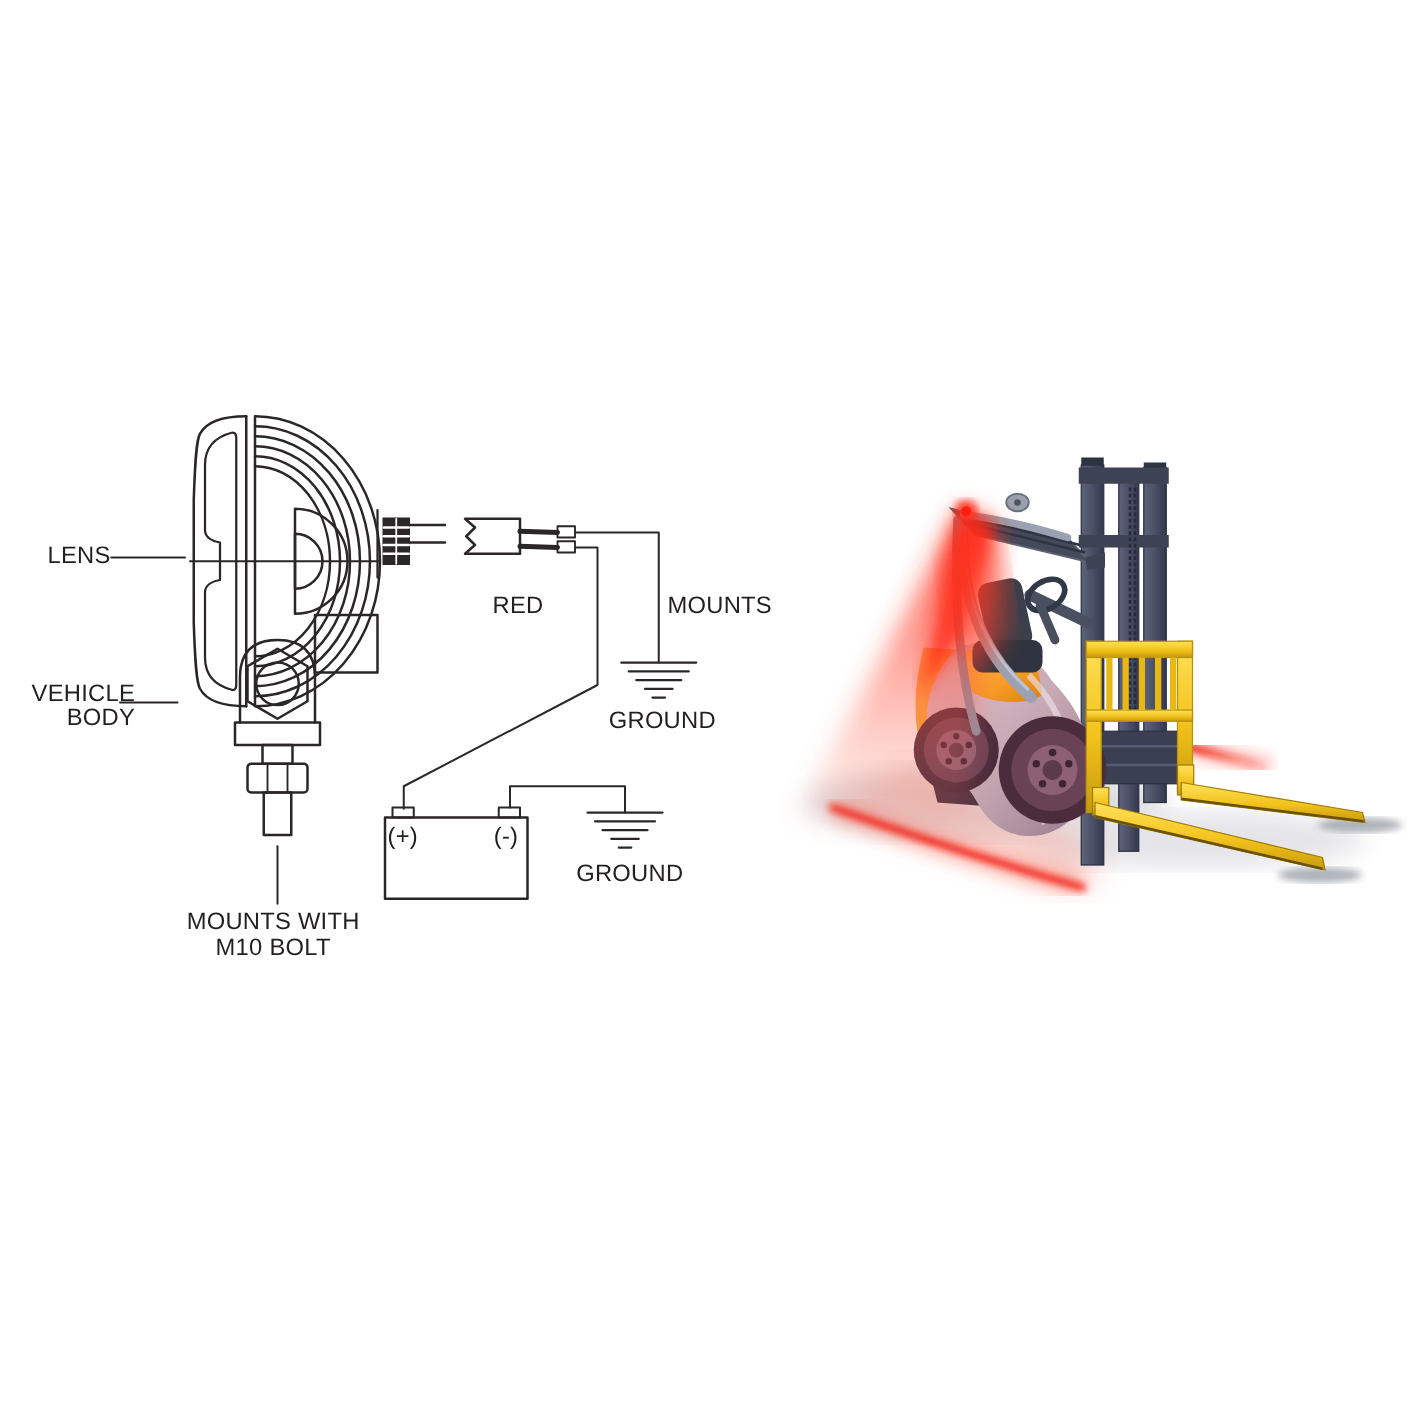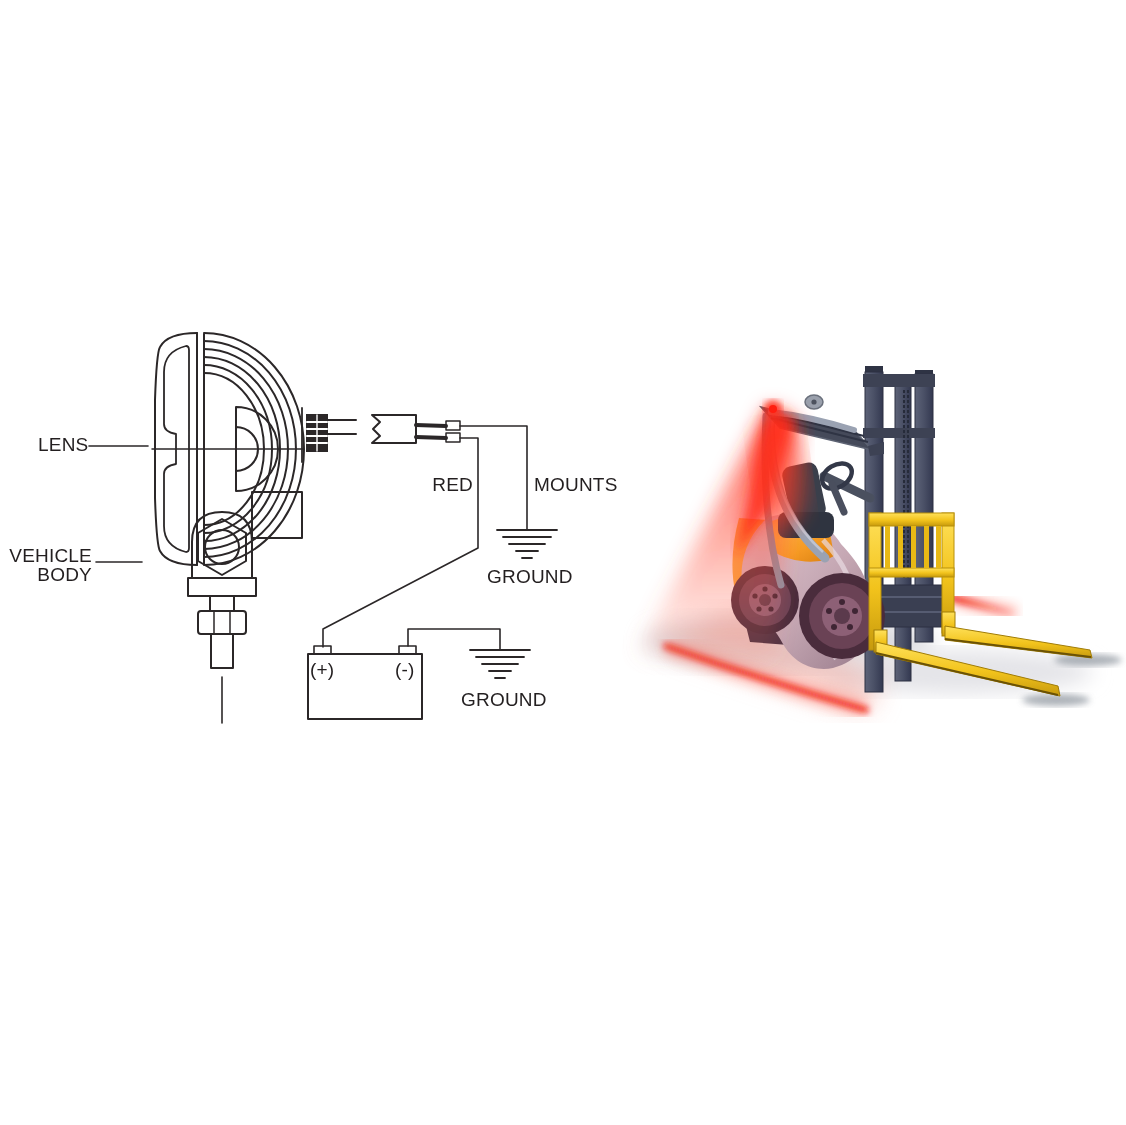--- a/index.html
+++ b/index.html
@@ -8,22 +8,22 @@
     background:#ffffff;
     font-family:"Liberation Sans", sans-serif;
   }
   .stage{position:absolute;left:0;top:0;width:1126px;height:1125px;}
   svg{position:absolute;display:block;}
   .diag-label{
     position:absolute;color:#231f20;font-size:19px;line-height:19px;
     letter-spacing:.2px;white-space:pre-line;
   }
   .lbl-lens{left:38px;top:435px;}
-  .lbl-vbody{left:8px;top:546px;width:84px;text-align:right;}
-  .lbl-red{left:413px;top:475px;width:60px;text-align:right;}
+  .lbl-vbody{left:24px;top:546px;width:84px;text-align:right;}
+  .lbl-red{left:394px;top:475px;width:60px;}
   .lbl-black{left:534px;top:475px;}
   .lbl-ground1{left:487px;top:567px;}
   .lbl-plus{left:310px;top:660px;}
   .lbl-minus{left:395px;top:660px;}
   .lbl-ground2{left:461px;top:690px;}
   .lbl-mounts{left:140px;top:727px;width:157px;text-align:center;line-height:21px;}
 </style>
 </head>
 <body>
 
@@ -123,20 +123,22 @@
 
   <div class="diag-label lbl-lens">LENS</div>
   <div class="diag-label lbl-vbody">VEHICLE
 BODY</div>
   <div class="diag-label lbl-red">RED</div>
   <div class="diag-label lbl-black">MOUNTS</div>
   <div class="diag-label lbl-ground1">GROUND</div>
   <div class="diag-label lbl-plus">(+)</div>
   <div class="diag-label lbl-minus">(-)</div>
   <div class="diag-label lbl-ground2">GROUND</div>
+  <div class="diag-label lbl-mounts">MOUNTS WITH
+M10 BOLT</div>
 
   <svg style="left:618px;top:350px" width="508" height="420" viewBox="0 0 508 420">
     <defs>
       <linearGradient id="yellowG" x1="0" y1="0" x2="0" y2="1">
         <stop offset="0" stop-color="#ffe15a"></stop>
           <stop offset=".55" stop-color="#f2c31c"></stop>
           <stop offset="1" stop-color="#c79a0d"></stop>
       </linearGradient>
       <linearGradient id="orangeG" x1="0" y1="0" x2="1" y2="1">
         <stop offset="0" stop-color="#ffc257"></stop>

